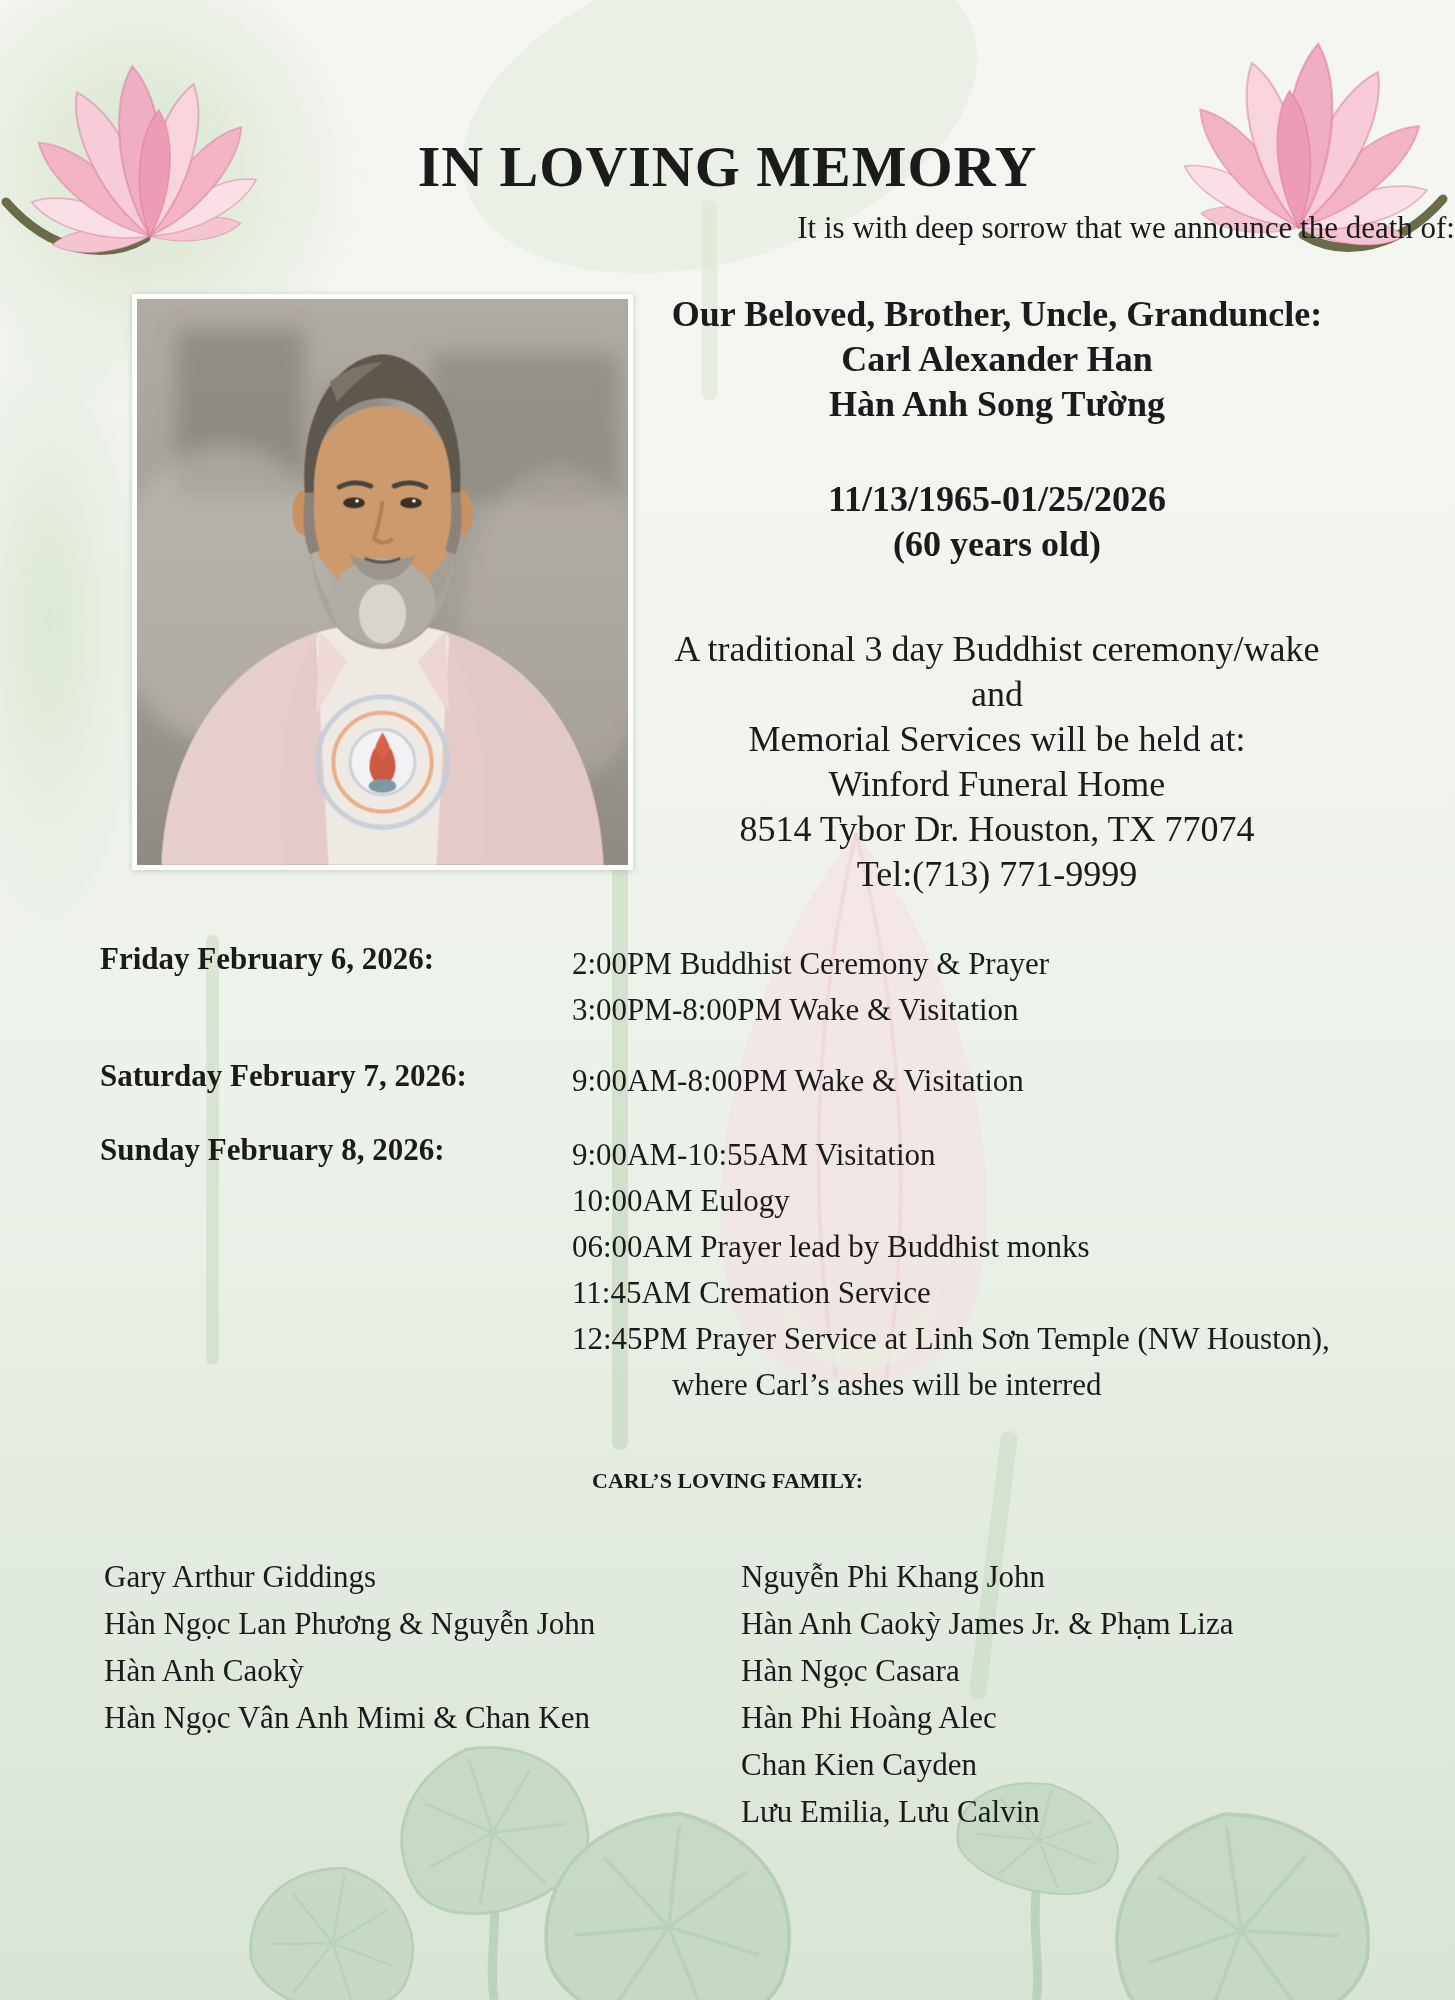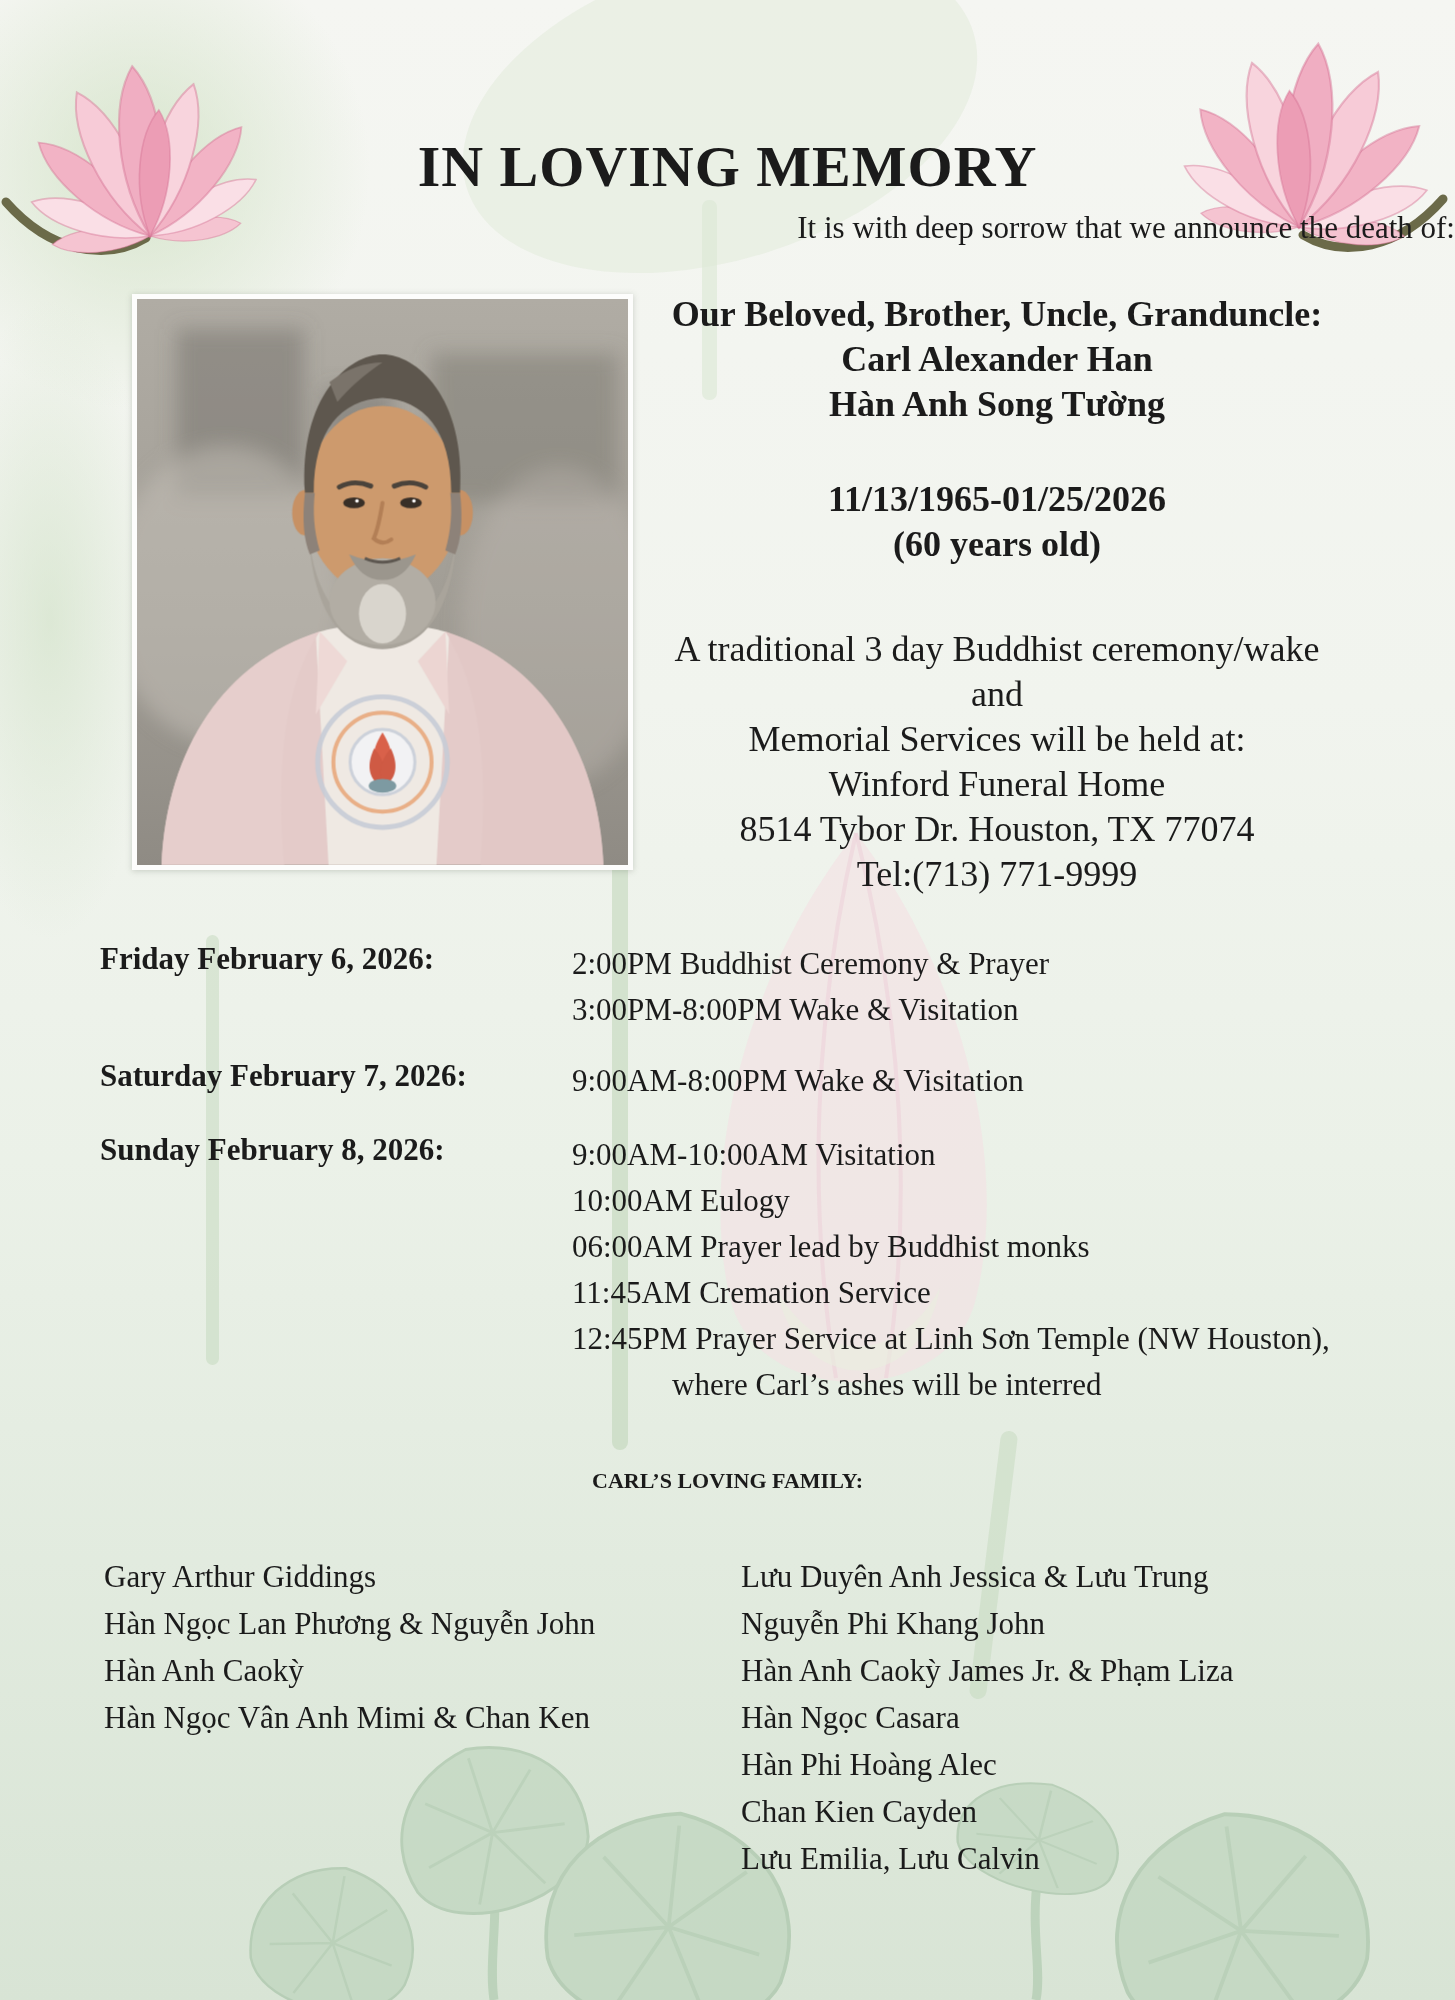--- a/index.html
+++ b/index.html
@@ -211,38 +211,37 @@
   </div>
   <div class="srow" style="top:1058px;">
     <div class="slabel">Saturday February 7, 2026:</div>
     <div class="sitems">
       <div>9:00AM-8:00PM  Wake &amp; Visitation</div>
     </div>
   </div>
   <div class="srow" style="top:1132px;">
     <div class="slabel">Sunday February 8, 2026:</div>
     <div class="sitems">
-      <div>9:00AM-10:00AM Visitation</div>
+      <div>9:00AM-10:55AM Visitation</div>
       <div>10:00AM Eulogy</div>
       <div>06:00AM Prayer lead by Buddhist monks</div>
       <div>11:45AM Cremation Service</div>
       <div>12:45PM Prayer Service at Linh Sơn Temple (NW Houston),</div>
       <div class="cont">where Carl’s ashes will be interred</div>
     </div>
   </div>
 
   <div class="fam-heading">CARL’S LOVING FAMILY:</div>
   <div class="fam-col left">
     <div>Gary Arthur Giddings</div>
     <div>Hàn Ngọc Lan Phương &amp; Nguyễn John</div>
     <div>Hàn Anh Caokỳ</div>
     <div>Hàn Ngọc Vân Anh Mimi &amp; Chan Ken</div>
   </div>
   <div class="fam-col right">
-    <div>Lưu Duyên Anh Jessica &amp; Lưu Trung</div>
     <div>Nguyễn Phi Khang John</div>
     <div>Hàn Anh Caokỳ James Jr. &amp; Phạm Liza</div>
     <div>Hàn Ngọc Casara</div>
     <div>Hàn Phi Hoàng Alec</div>
     <div>Chan Kien Cayden</div>
     <div>Lưu Emilia, Lưu Calvin</div>
   </div>
 
 </div>
 

